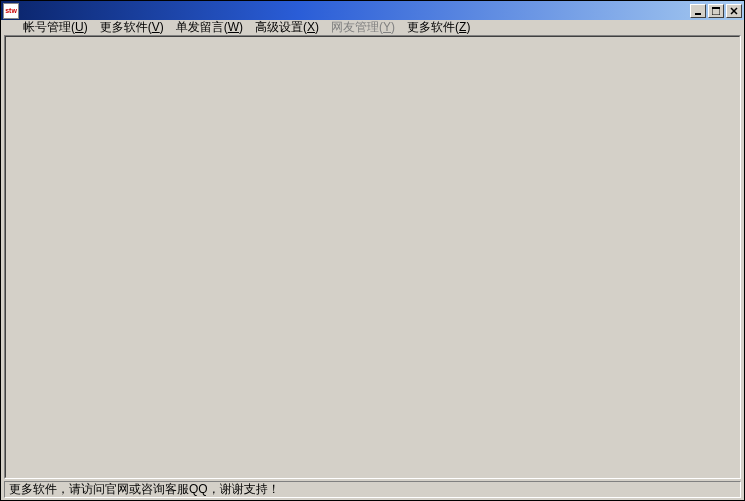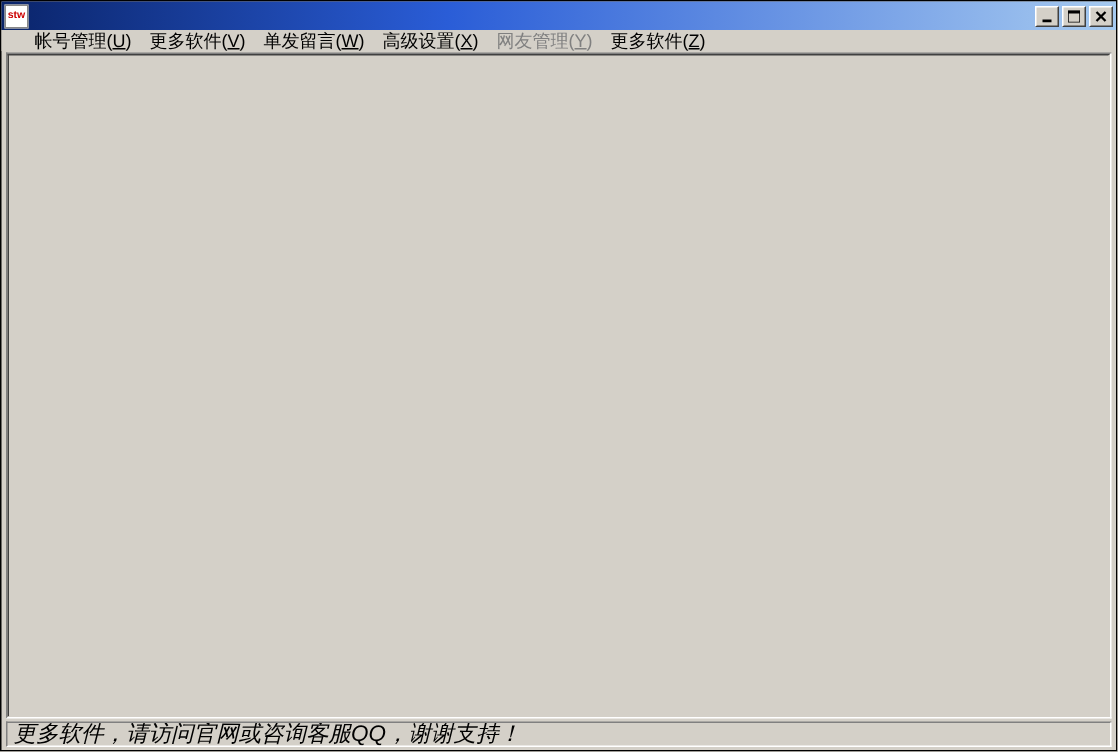--- a/index.html
+++ b/index.html
@@ -110,26 +110,25 @@
     align-items: stretch;
     padding: 1px 3px 2px 3px;
     flex-shrink: 0;
     margin-top: 1px;
   }
   .status-panel {
     flex: 1;
     border: 1px solid;
     border-color: #808080 #fff #fff #808080;
     padding: 1px 4px;
-    font-size: 15px;
+    font-size: 12px;
     display: flex;
     align-items: center;
     white-space: nowrap;
     overflow: hidden;
-    font-style: italic;
   }
 </style>
 </head>
 <body>
 
 <div class="window">
 
   <div class="titlebar">
     <div class="titlebar-icon">
       <span>stw</span>

